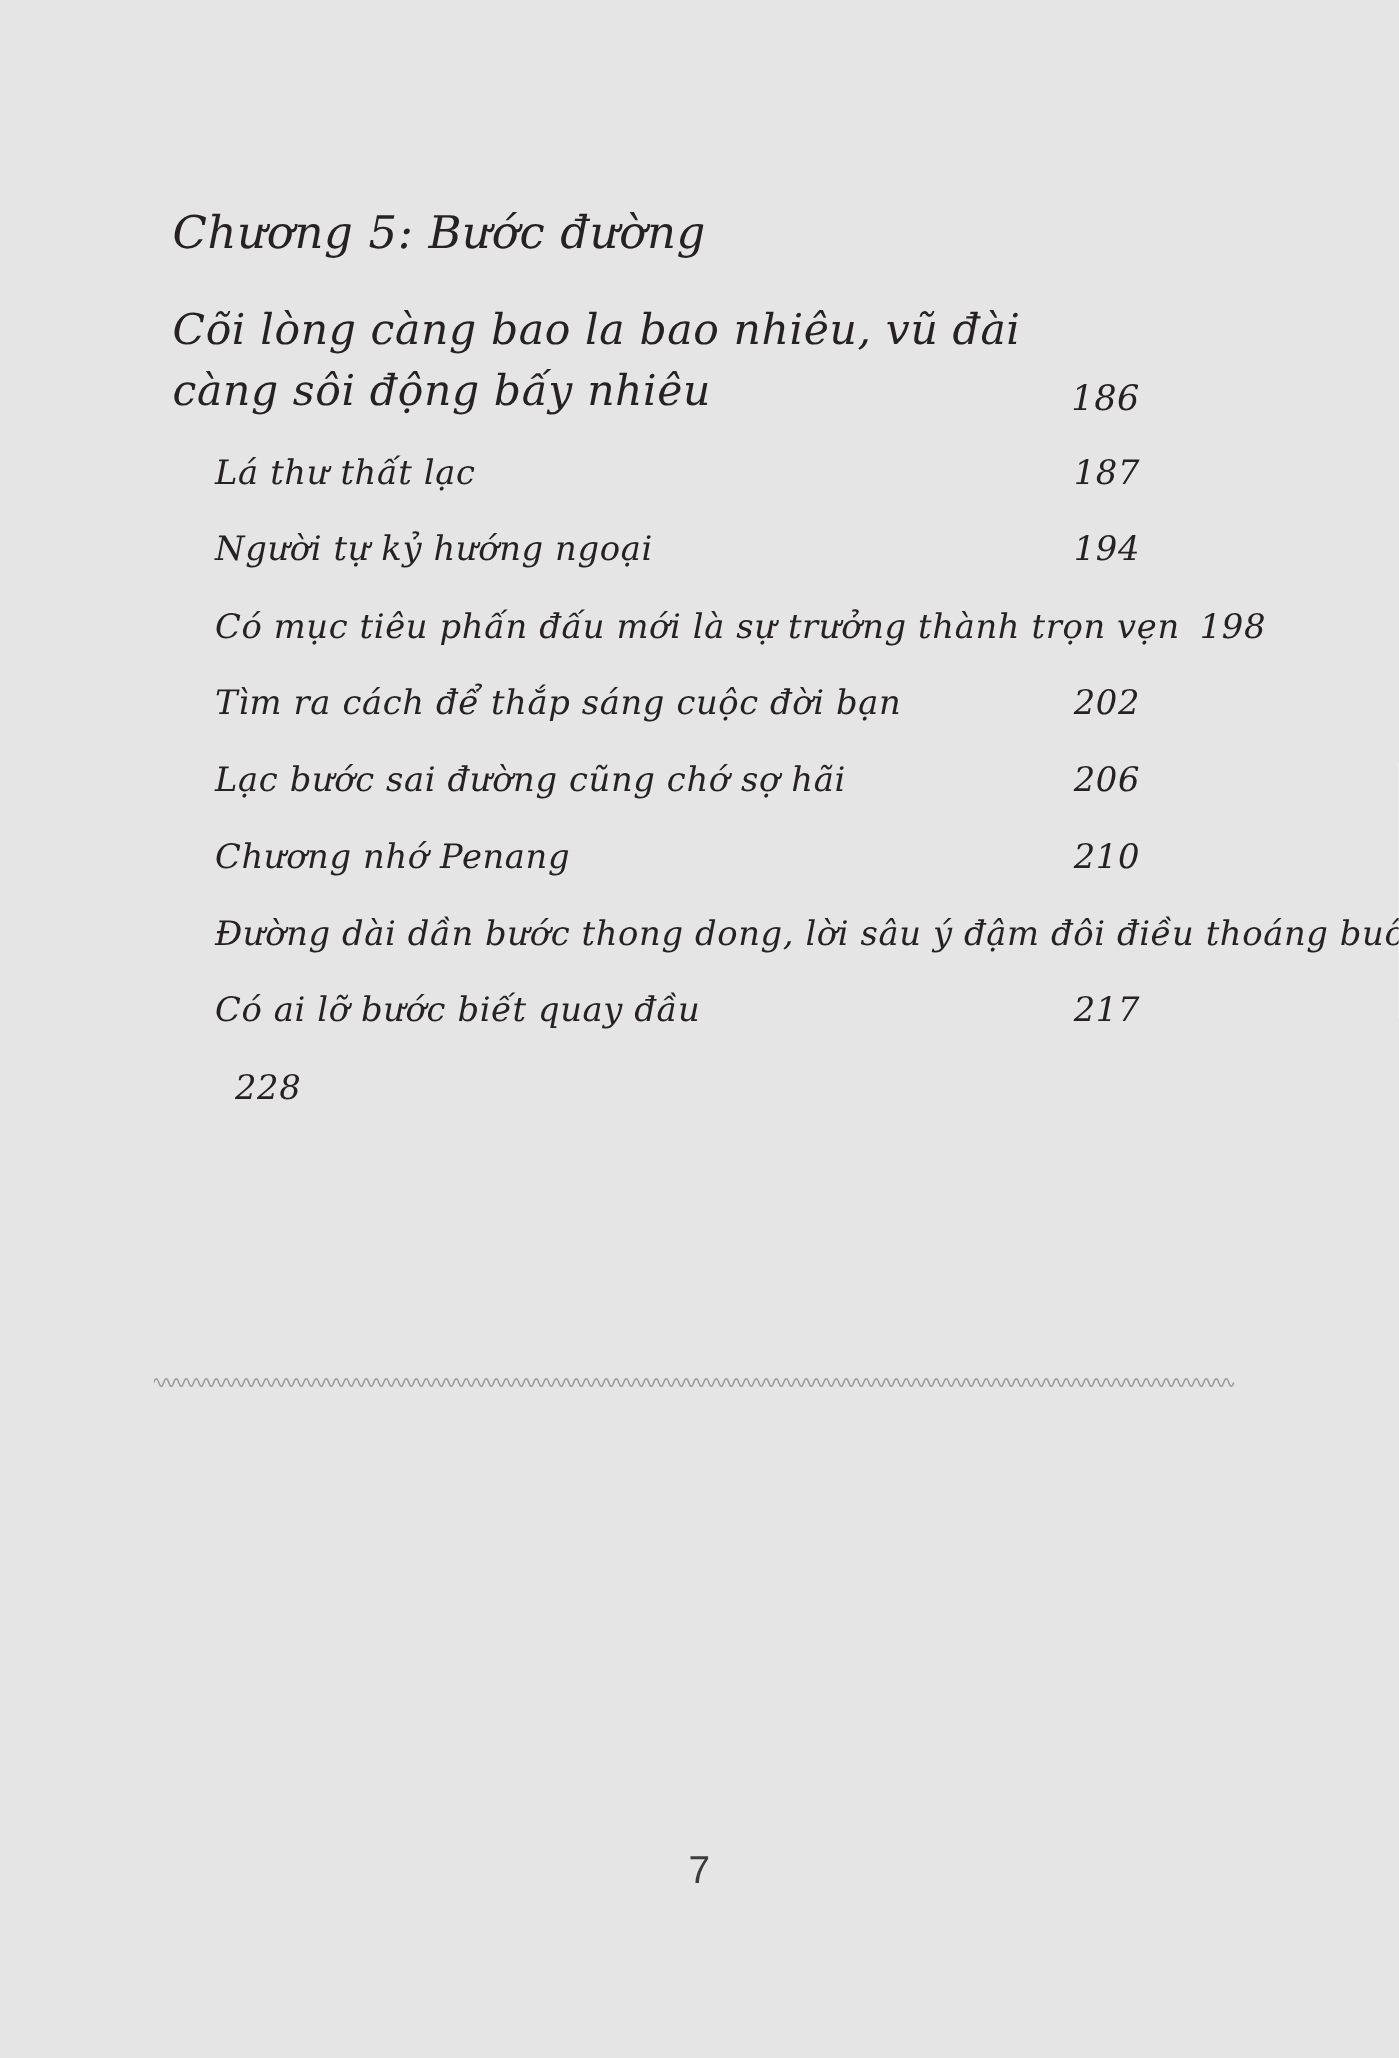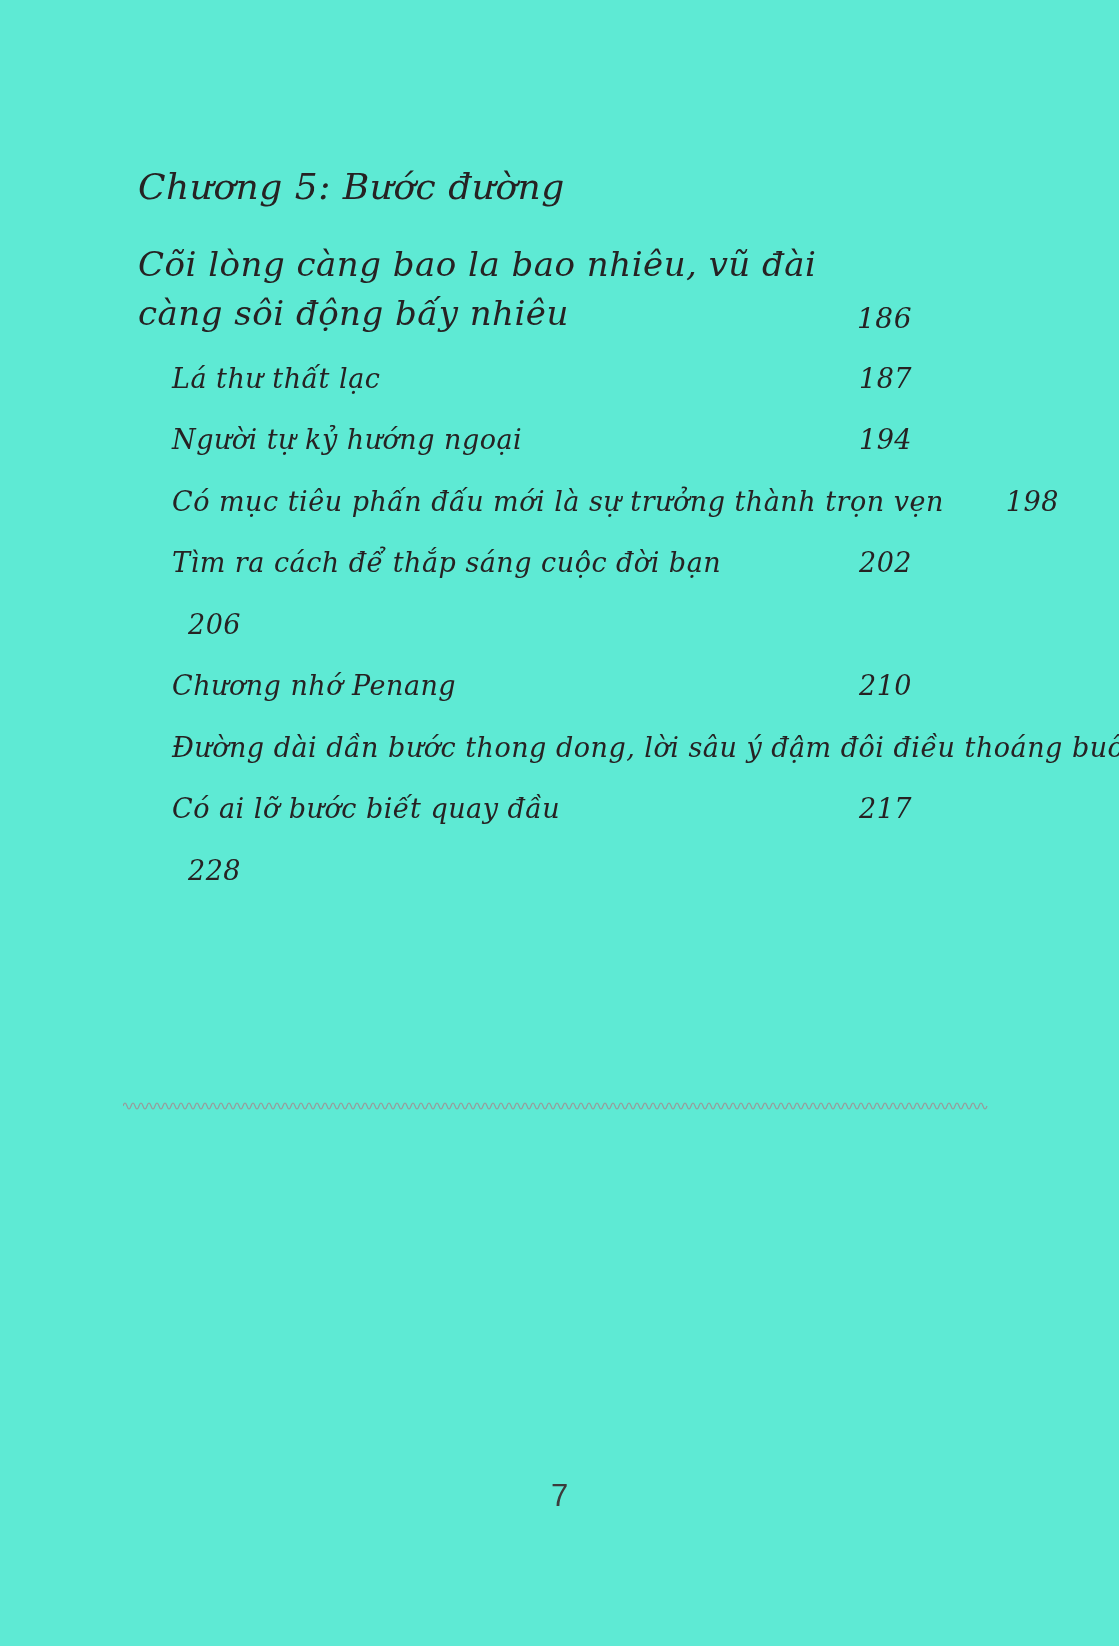--- a/index.html
+++ b/index.html
@@ -4,21 +4,21 @@
 <style>
   html, body {
     margin: 0;
     padding: 0;
     background: #ffffff;
   }
   .page {
     position: relative;
     width: 1119px;
     height: 1646px;
-    background: #5eead4;
+    background: #e5e5e5;
     overflow: hidden;
     font-family: "DejaVu Serif", serif;
     color: #262223;
   }
   
   .script {
     font-style: italic;
     letter-spacing: 0.5px;
   }
 
@@ -53,21 +53,20 @@
 
   .toc-list {
     margin-top: 24px;
     padding-left: 34px; 
   }
   .toc-entry {
     display: flex;
     justify-content: space-between;
     align-items: baseline;
     height: 61.5px;
-    gap: 46px;
   }
   .toc-entry-title {
     font-size: 27px;
     white-space: nowrap;
     flex: 1 1 auto;
     overflow: visible;
   }
   .toc-entry-page {
     font-size: 27px;
     flex: 0 0 auto;
@@ -129,20 +128,21 @@
     <span class="toc-entry-title script">Có mục tiêu phấn đấu mới là sự trưởng thành trọn vẹn</span>
     <span class="toc-entry-page script">198</span>
   </div>
 
   <div class="toc-entry">
     <span class="toc-entry-title script">Tìm ra cách để thắp sáng cuộc đời bạn</span>
     <span class="toc-entry-page script">202</span>
   </div>
 
   <div class="toc-entry">
+    <span class="toc-entry-title script">Lạc bước sai đường cũng chớ sợ hãi</span>
     <span class="toc-entry-page script">206</span>
   </div>
 
   <div class="toc-entry">
     <span class="toc-entry-title script">Chương nhớ Penang</span>
     <span class="toc-entry-page script">210</span>
   </div>
 
   <div class="toc-entry">
     <span class="toc-entry-title script">Đường dài dần bước thong dong, lời sâu ý đậm đôi điều thoáng buông</span>

